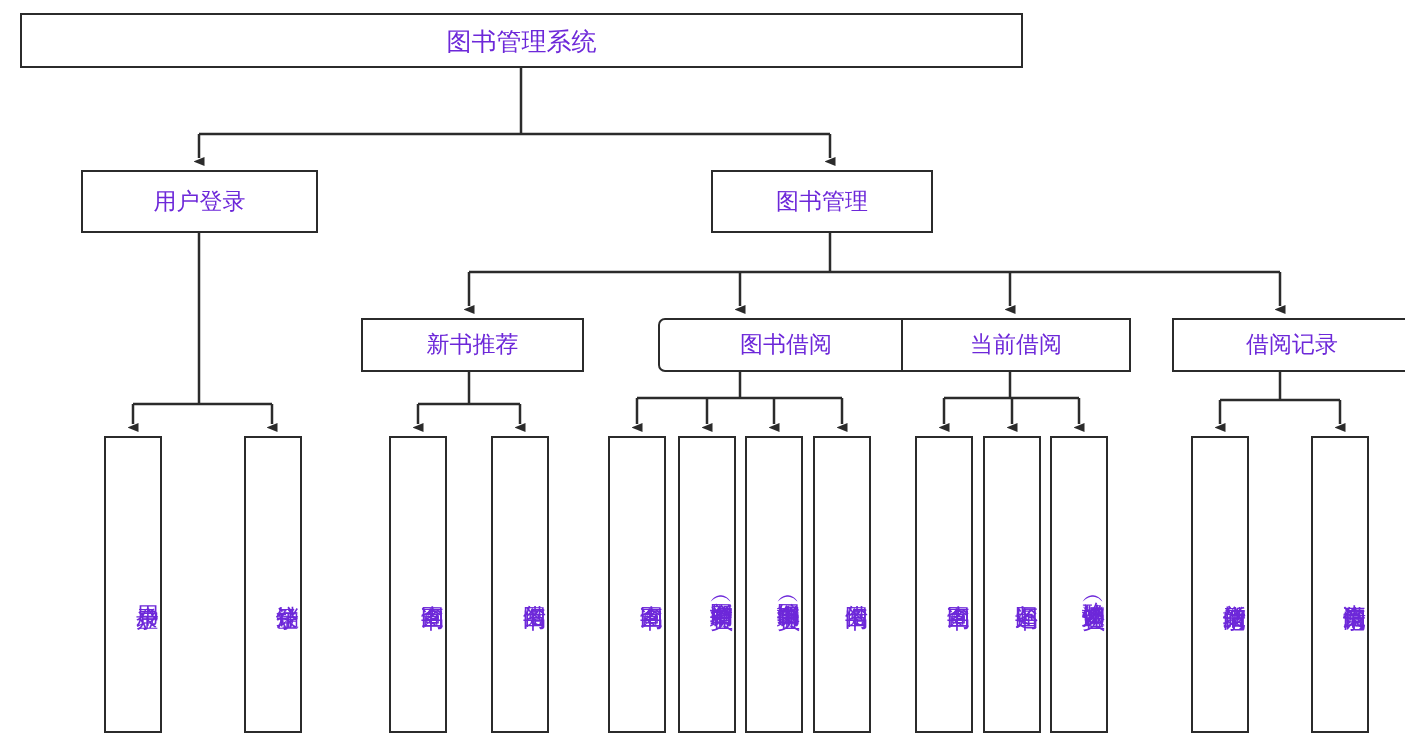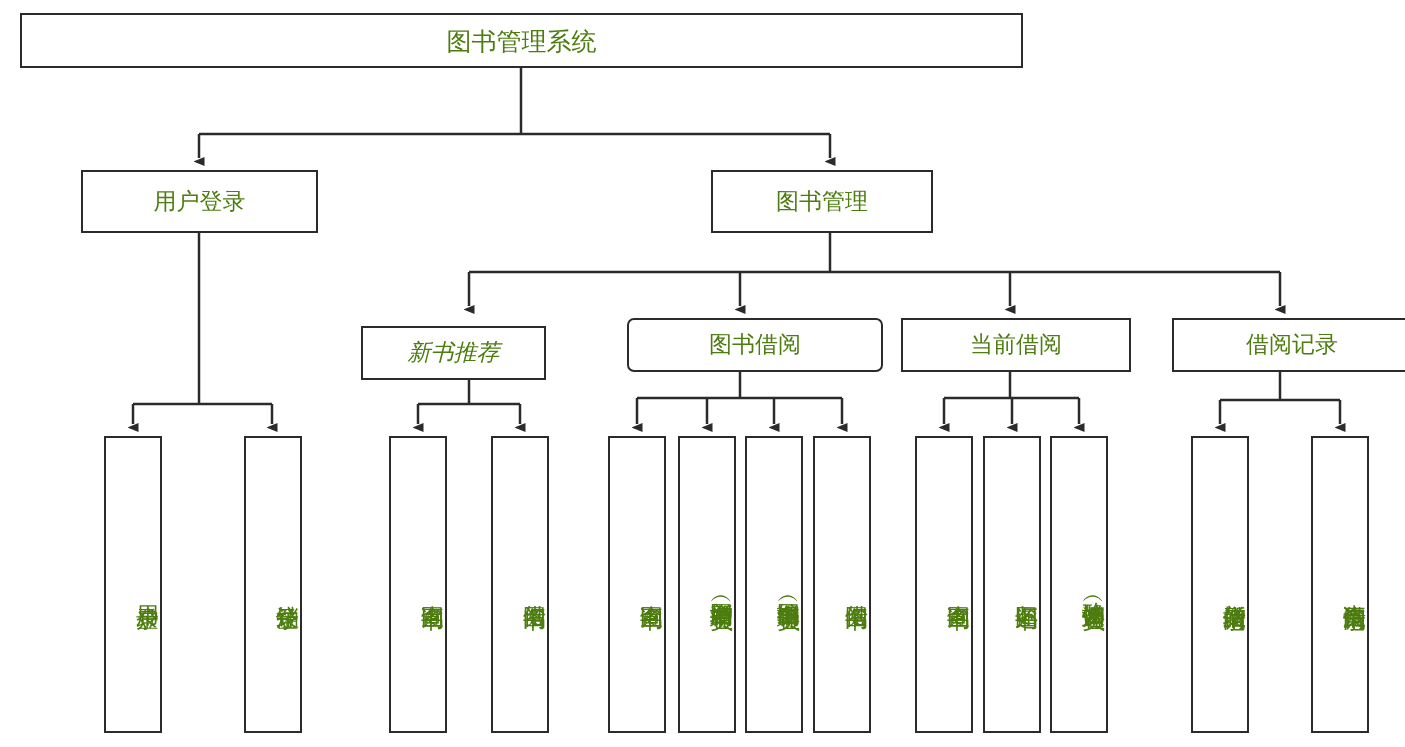--- a/index.html
+++ b/index.html
@@ -21,21 +21,21 @@
     width: 1405px; height: 747px;
     pointer-events: none;
   }
   .node {
     position: absolute;
     background: #ffffff;
     border: 2.5px solid #2b2b2b;
     display: flex;
     align-items: center;
     justify-content: center;
-    color: #4d7c0f;
+    color: #6d28d9;
     text-align: center;
     line-height: 1.12;
   }
   .node.root    { font-size: 25px; }
   .node.level2  { font-size: 23px; }
   .node.level3  { font-size: 23px; }
   .node.leaf {
     font-size: 23px;
     writing-mode: vertical-rl;
     text-orientation: upright;
@@ -120,24 +120,24 @@
     <span>图书管理系统</span>
   </div>
 
   <div class="node level2" style="left:81px; top:170px; width:237px; height:63px;">
     <span>用户登录</span>
   </div>
   <div class="node level2" style="left:711px; top:170px; width:222px; height:63px;">
     <span>图书管理</span>
   </div>
 
-  <div class="node level3" style="left:361px; top:326px; width:185px; height:54px;font-style:italic;">
+  <div class="node level3" style="left:361px; top:318px; width:223px; height:54px;">
     <span>新书推荐</span>
   </div>
-  <div class="node level3" style="left:627px; top:318px; width:256px; height:54px;border-radius:7px;">
+  <div class="node level3" style="left:658px; top:318px; width:256px; height:54px;border-radius:7px;">
     <span>图书借阅</span>
   </div>
   <div class="node level3" style="left:901px; top:318px; width:230px; height:54px;">
     <span>当前借阅</span>
   </div>
   <div class="node level3" style="left:1172px; top:318px; width:240px; height:54px;">
     <span>借阅记录</span>
   </div>
 
   <div class="node leaf" style="left:104px; top:436px; width:58px; height:297px;">

